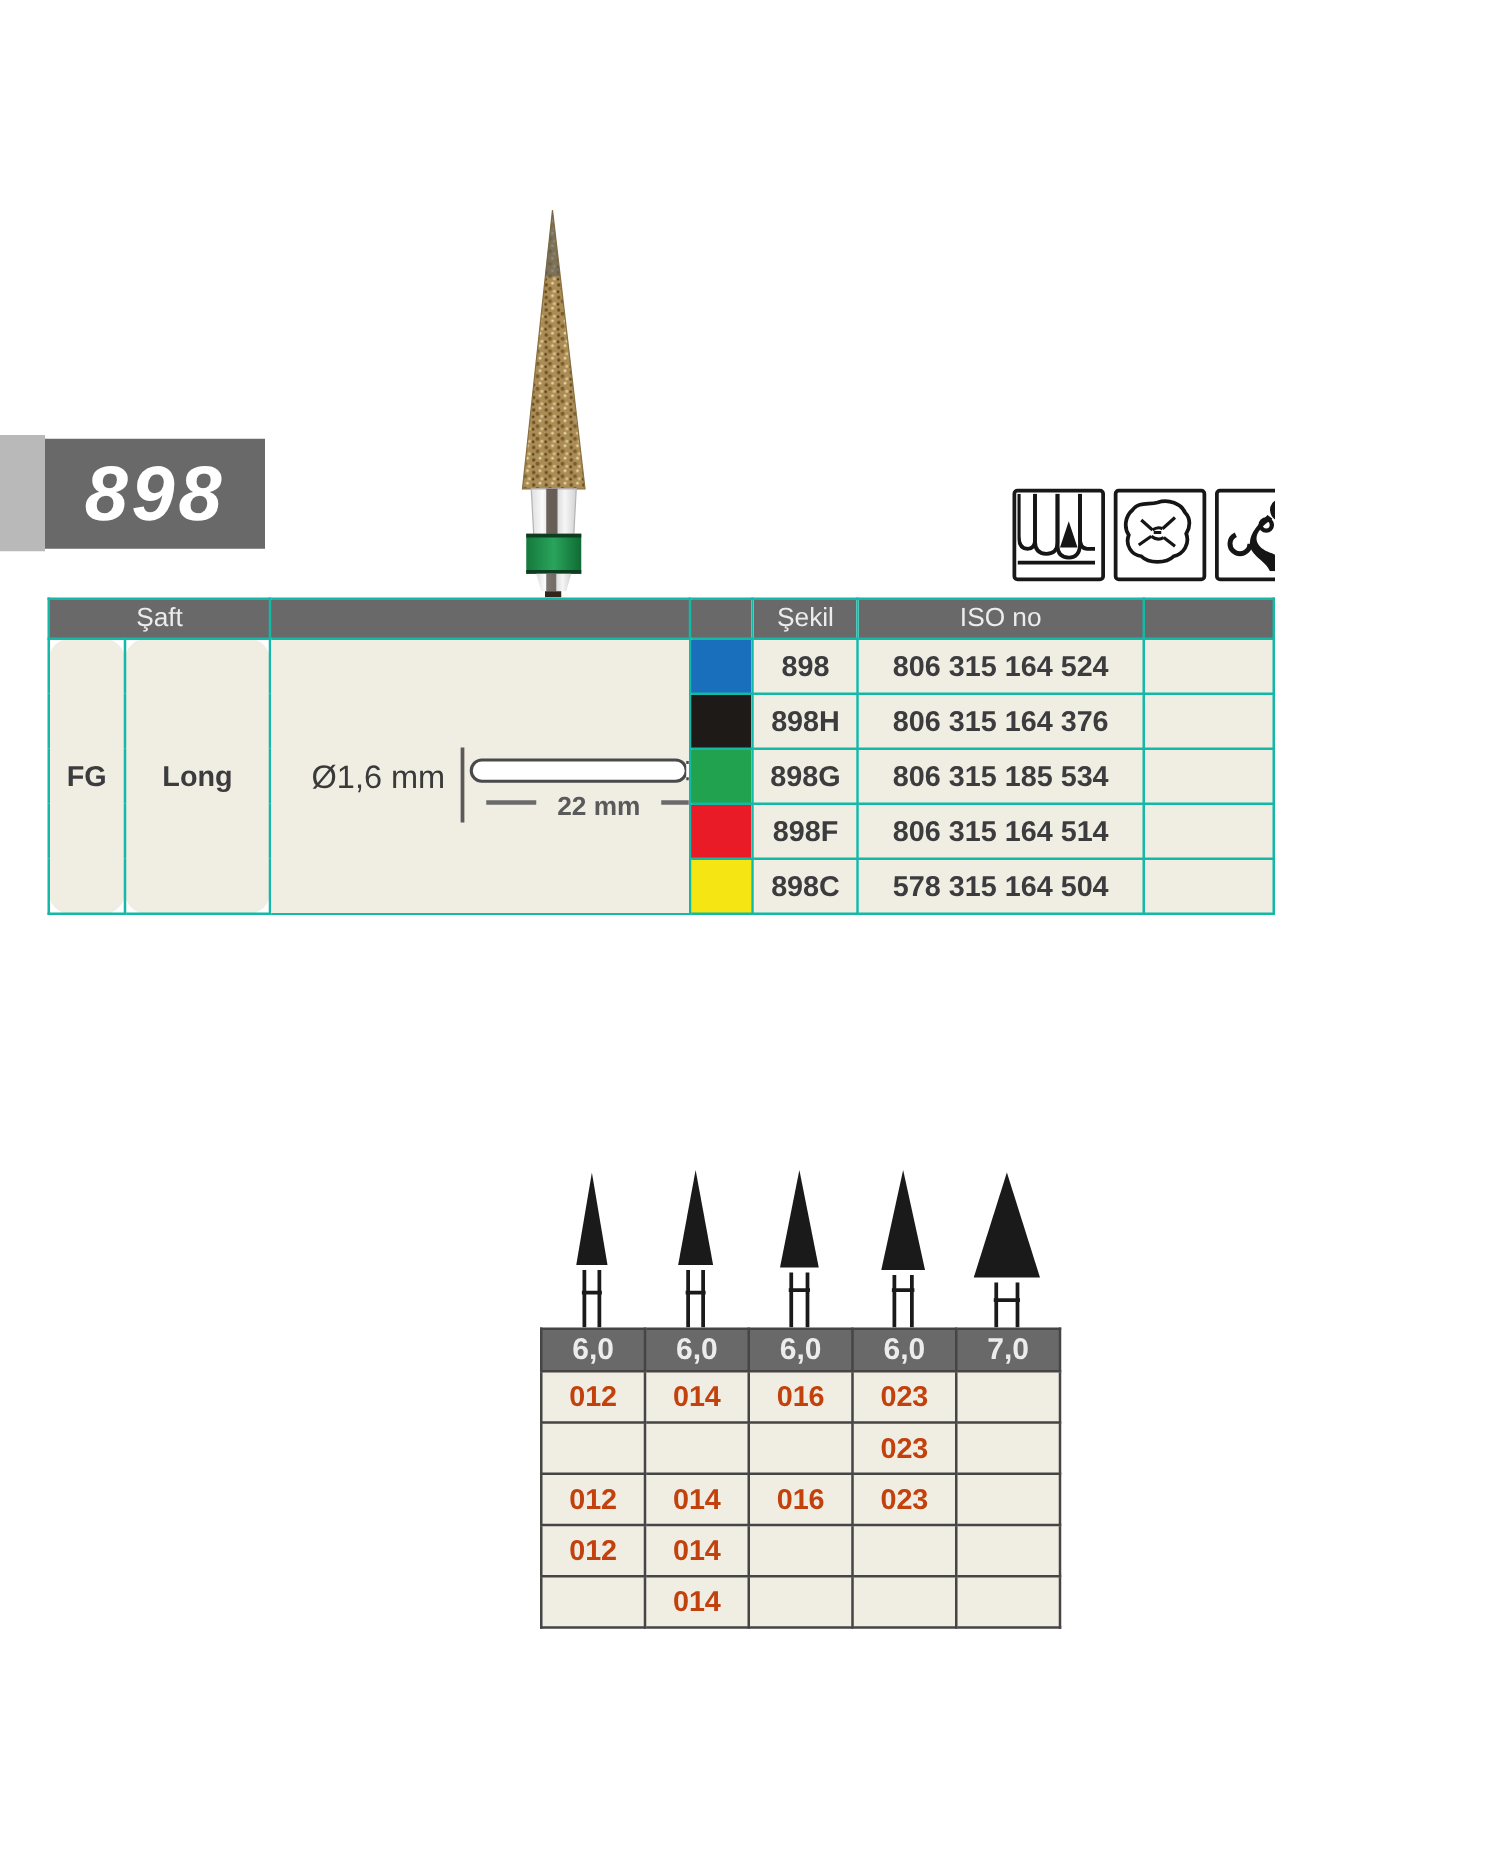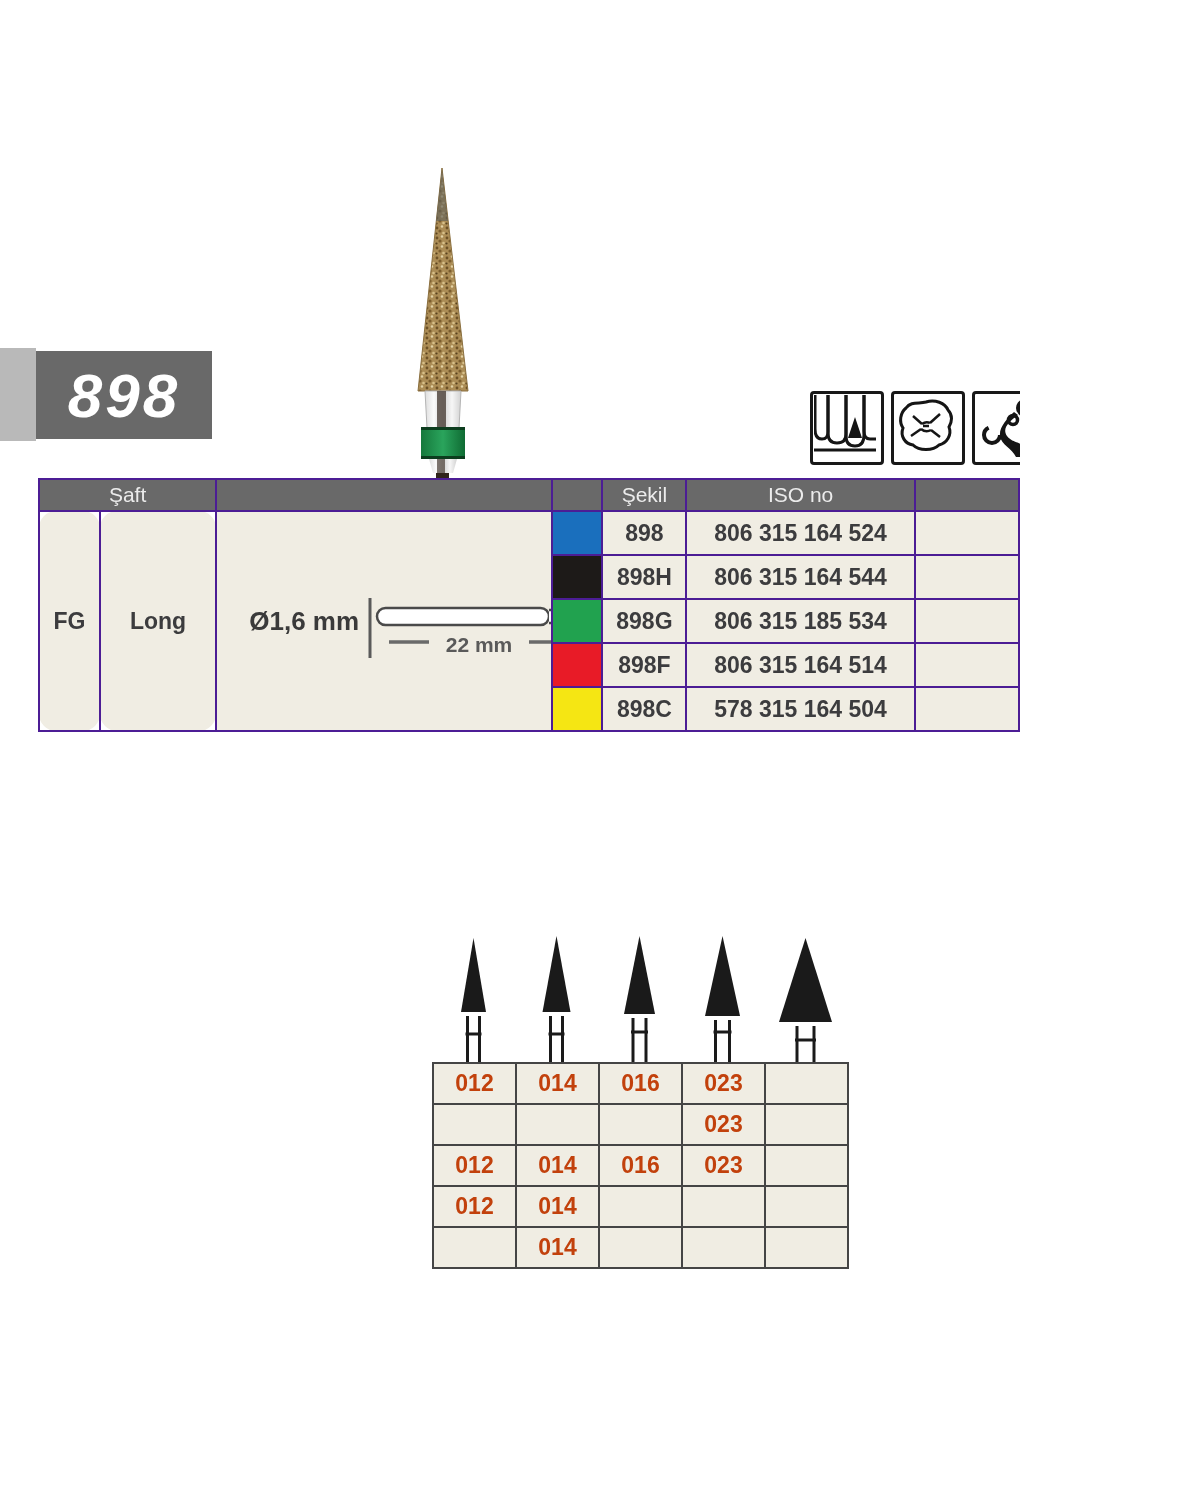--- a/index.html
+++ b/index.html
@@ -13,32 +13,32 @@
     position:absolute; left:36px; top:351px; width:176px; height:88px; background:#696969;
     color:#ffffff; display:flex; align-items:center; justify-content:center;
     font-size:62px; font-weight:bold; font-style:italic; letter-spacing:3px;
   }
   
   .icons-row { position:absolute; left:810px; top:391px; display:flex; gap:7px; }
   .app-icon { width:68px; height:68px; border:3px solid #181818; border-radius:4px; background:#fff; box-sizing:content-box; }
   .app-icon svg { display:block; margin:1px; }
   
   table.spec { position:absolute; left:38px; top:478px; border-collapse:collapse; table-layout:fixed; }
-  table.spec th, table.spec td { border:2px solid #4c1d95; padding:0; overflow:hidden; }
+  table.spec th, table.spec td { border:2px solid #14b8a6; padding:0; overflow:hidden; }
   table.spec th {
     height:30px; background:#696969; color:#ececec; font-size:21px; font-weight:normal;
     text-align:center; vertical-align:middle;
   }
   table.spec td {
     height:42px; background:#f0ede3; color:#3c3c3e; font-size:23px; font-weight:bold;
     text-align:center; vertical-align:middle;
   }
   td.plain { font-weight:normal; font-size:24px;border-radius:17px; }
   td.diagram-cell { position:relative; }
-  .dia-label { position:absolute; left:32px; top:94px; font-size:26px; font-weight:bold; color:#3a3a3a; }
+  .dia-label { position:absolute; left:32px; top:94px; font-size:26px; font-weight:normal; color:#3a3a3a; }
   .dia-svg { position:absolute; left:150px; top:84px; }
   td.swatch { padding:0; }
   
   .sil-svg { position:absolute; left:432px; top:928px; }
   
   table.sizes { position:absolute; left:432px; top:1062px; border-collapse:collapse; table-layout:fixed; }
   table.sizes th, table.sizes td { border:2px solid #454545; padding:0; }
   table.sizes th {
     height:32px; background:#696969; color:#ececec; font-size:24px; font-weight:bold;
     text-align:center; vertical-align:middle;
@@ -171,21 +171,21 @@
         </svg>
       </td>
       <td class="swatch" style="background-color: rgb(26, 111, 189);"></td>
       <td>898</td>
       <td>806 315 164 524</td>
       <td></td>
     </tr>
     <tr>
       <td class="swatch" style="background-color: rgb(29, 26, 24);"></td>
       <td>898H</td>
-      <td>806 315 164 544</td>
+      <td>806 315 164 376</td>
       <td></td>
     </tr>
     <tr>
       <td class="swatch" style="background-color: rgb(33, 162, 79);"></td>
       <td>898G</td>
       <td>806 315 185 534</td>
       <td></td>
     </tr>
     <tr>
       <td class="swatch" style="background-color: rgb(232, 27, 39);"></td>
@@ -237,20 +237,27 @@
 
   <table class="sizes">
     <colgroup>
       <col style="width:83px">
         <col style="width:83px">
         <col style="width:83px">
         <col style="width:83px">
         <col style="width:83px">
     </colgroup>
     <tbody>
+        <tr>
+      <th>6,0</th>
+      <th>6,0</th>
+      <th>6,0</th>
+      <th>6,0</th>
+      <th>7,0</th>
+    </tr>
     <tr>
       <td>012</td>
       <td>014</td>
       <td>016</td>
       <td>023</td>
       <td></td>
     </tr>
     <tr>
       <td></td>
       <td></td>

